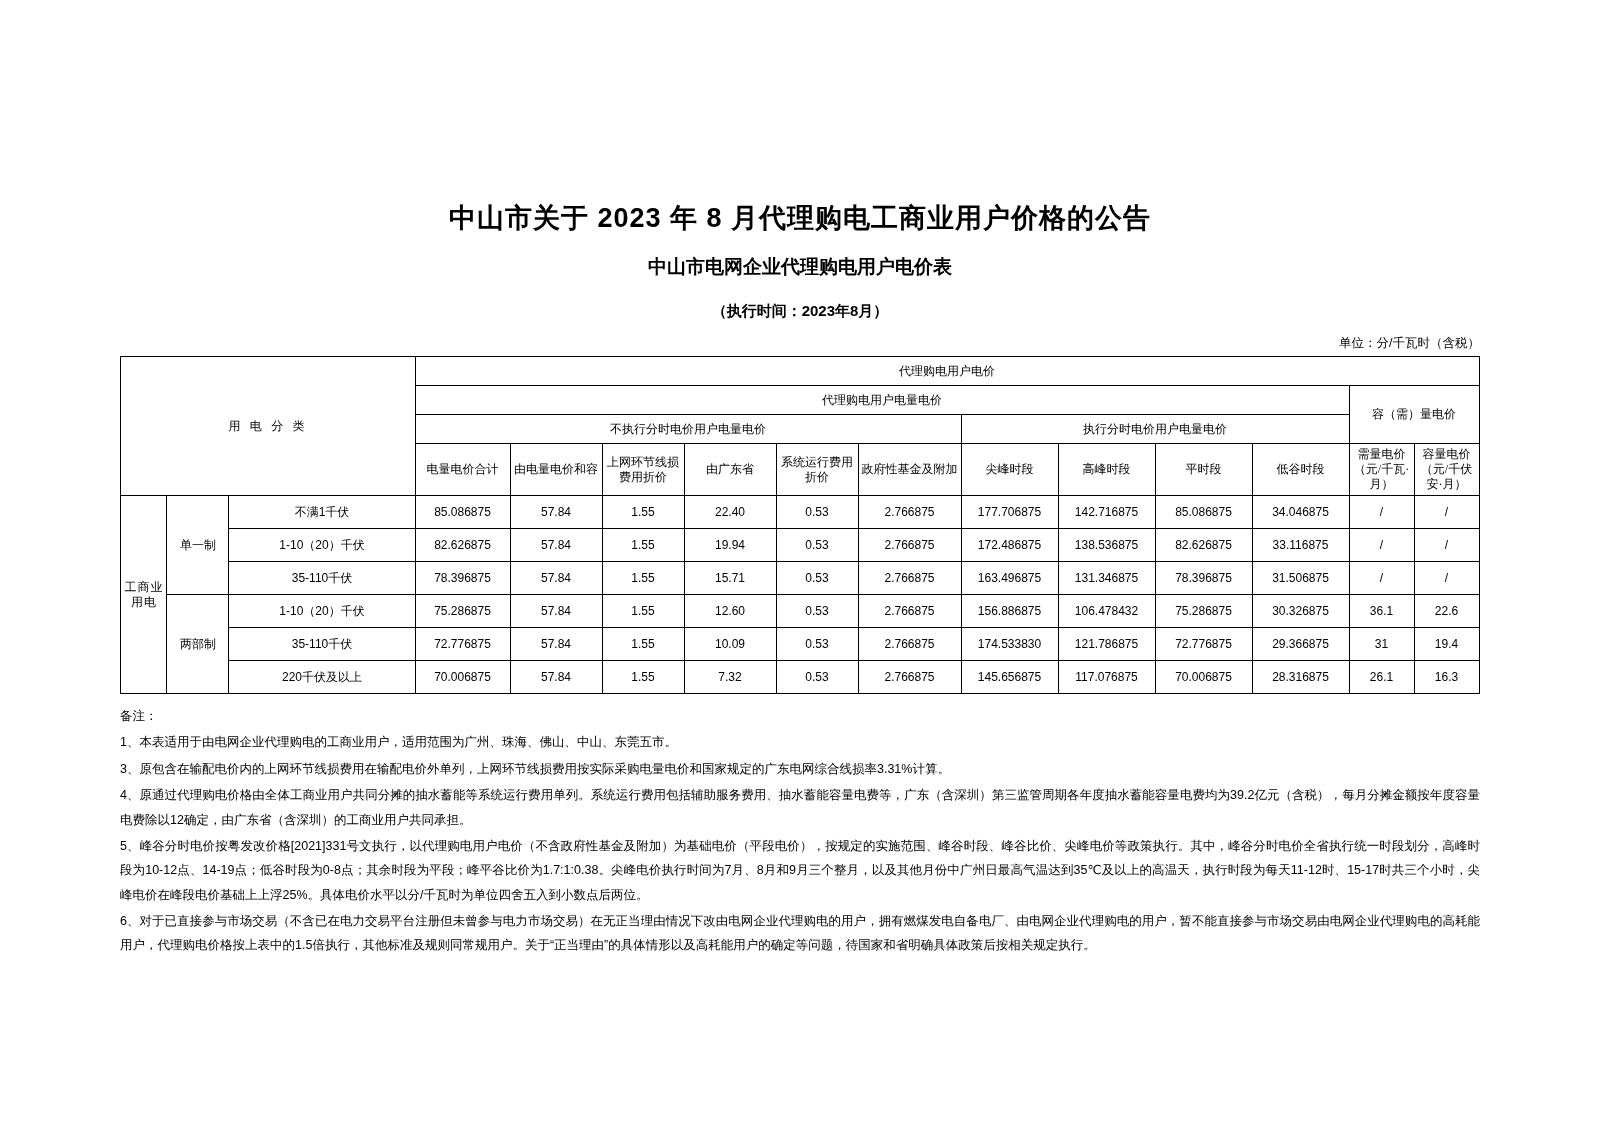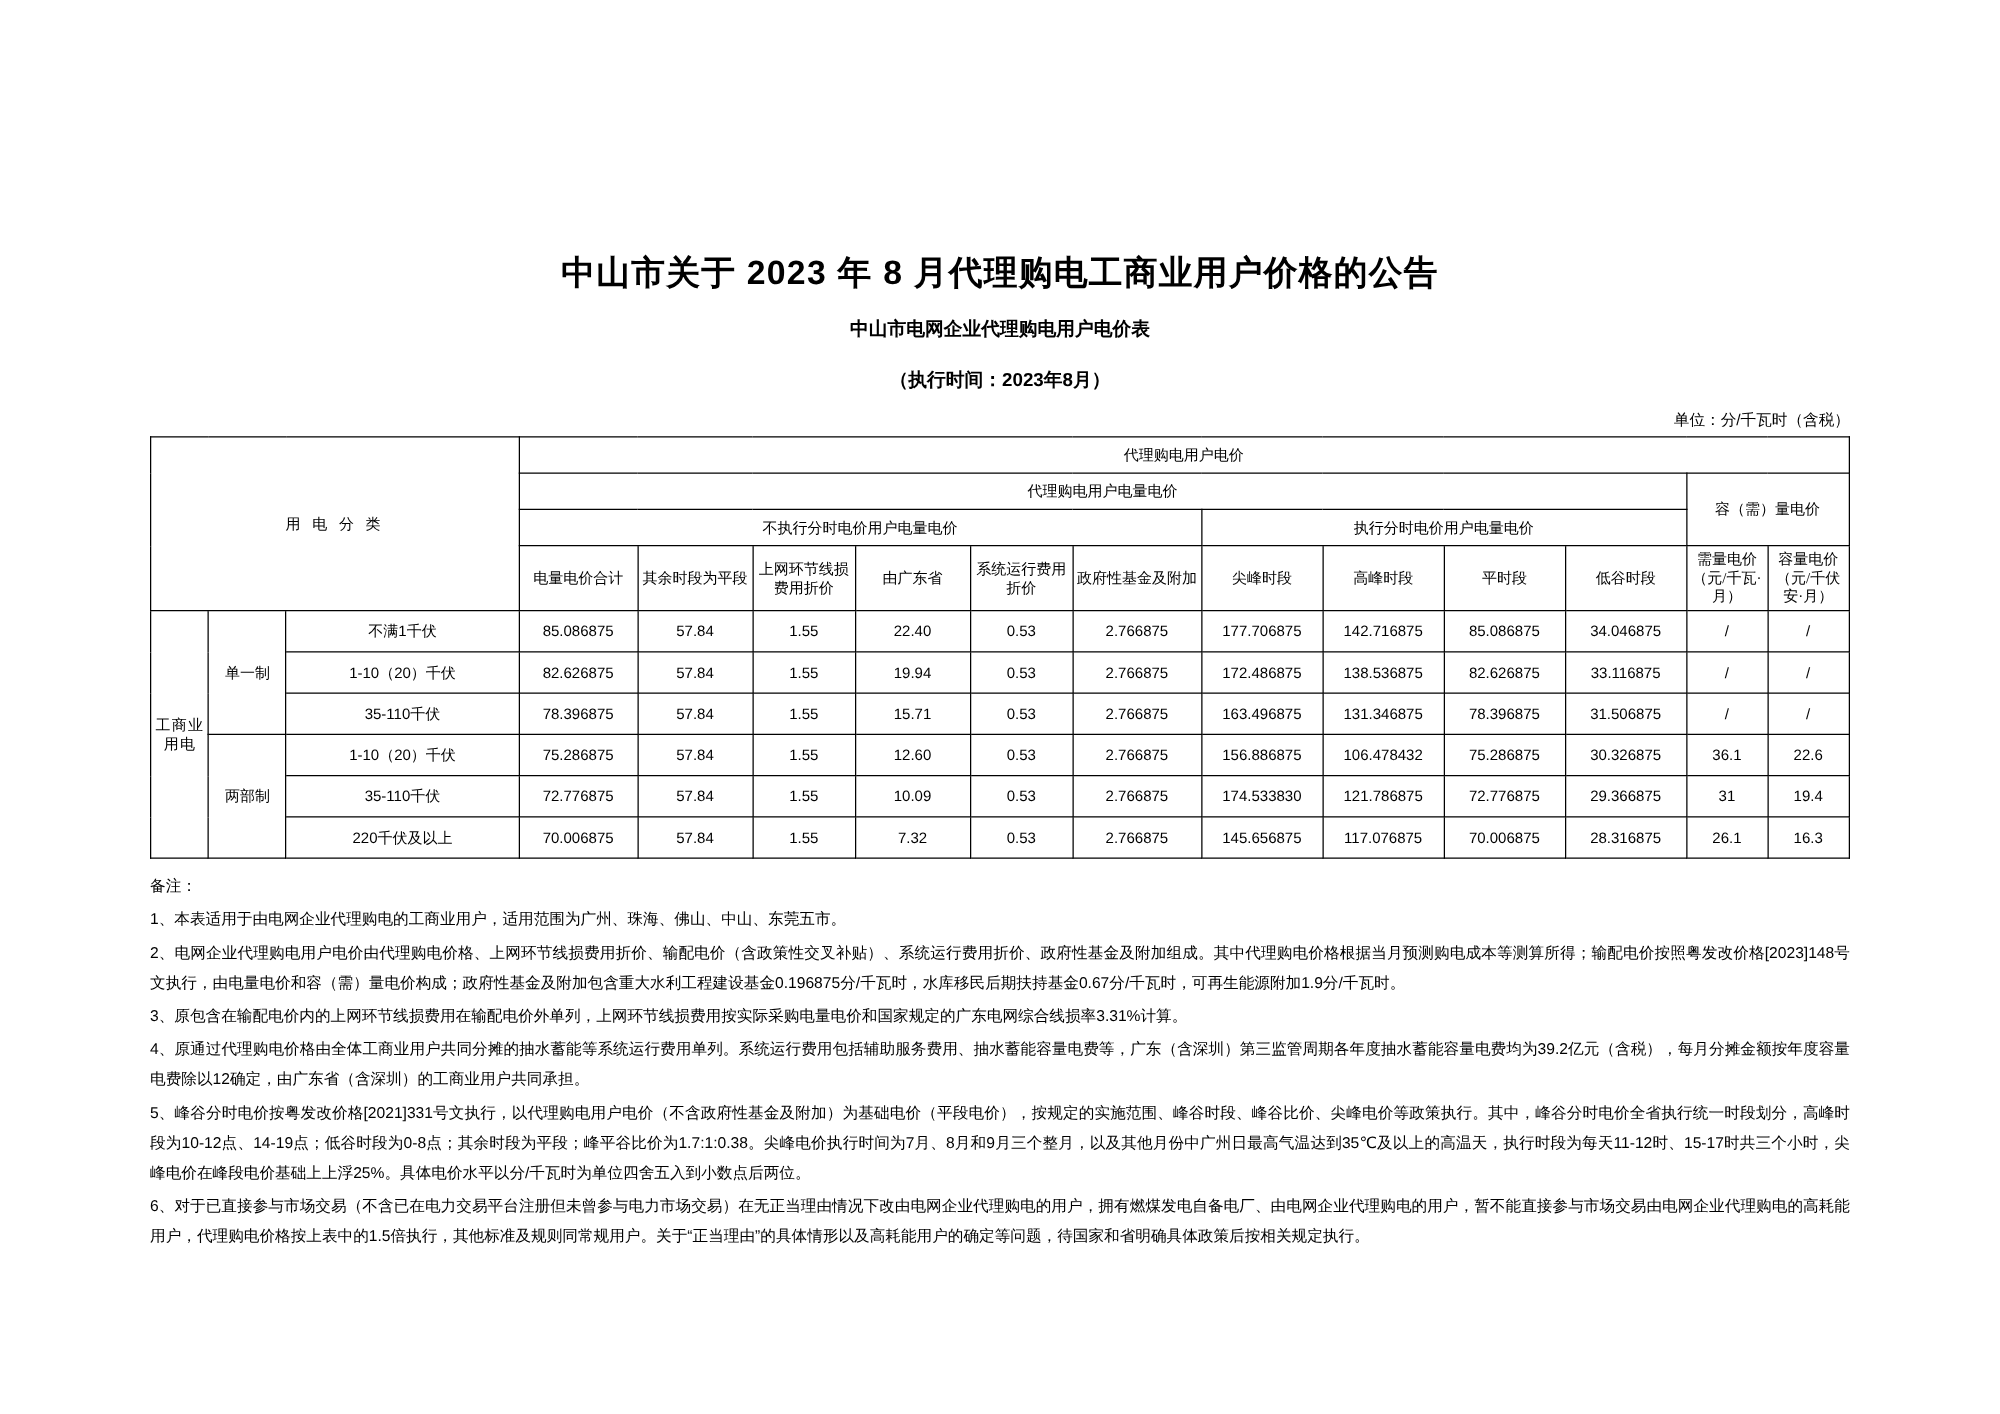--- a/index.html
+++ b/index.html
@@ -23,21 +23,21 @@
   .doc-title {
     text-align: center;
     font-size: 27px;
     font-weight: bold;
     letter-spacing: 1px;
     margin-top: 200px;
     font-family: "Liberation Sans", "DejaVu Sans", sans-serif;
   }
   .doc-subtitle {
     text-align: center;
-    font-size: 15px;
+    font-size: 19px;
     font-weight: bold;
     margin-top: 18px;
     font-family: "Liberation Sans", "DejaVu Sans", sans-serif;
   }
   .doc-period {
     text-align: center;
     font-size: 15px;
     font-weight: bold;
     margin-top: 22px;
     font-family: "Liberation Sans", "DejaVu Sans", sans-serif;
@@ -136,21 +136,21 @@
       <tr>
         <th colspan="10">代理购电用户电量电价</th>
         <th colspan="2" rowspan="2">容（需）量电价</th>
       </tr>
       <tr>
         <th colspan="6">不执行分时电价用户电量电价</th>
         <th colspan="4">执行分时电价用户电量电价</th>
       </tr>
       <tr>
         <th>电量电价合计</th>
-        <th>其余时段为平段</th>
+        <th>由电量电价和容</th>
         <th>上网环节线损费用折价</th>
         <th>由广东省</th>
         <th>系统运行费用折价</th>
         <th>政府性基金及附加</th>
         <th>尖峰时段</th>
         <th>高峰时段</th>
         <th>平时段</th>
         <th>低谷时段</th>
         <th class="small-col">需量电价（元/千瓦·月）</th>
         <th class="small-col">容量电价（元/千伏安·月）</th>
@@ -249,20 +249,19 @@
         <td>28.316875</td>
         <td>26.1</td>
         <td>16.3</td>
       </tr>
     </tbody>
   </table>
 
   <div class="notes">
     <p class="note-label">备注：</p>
     <p>1、本表适用于由电网企业代理购电的工商业用户，适用范围为广州、珠海、佛山、中山、东莞五市。</p>
-    <p>2、电网企业代理购电用户电价由代理购电价格、上网环节线损费用折价、输配电价（含政策性交叉补贴）、系统运行费用折价、政府性基金及附加组成。其中代理购电价格根据当月预测购电成本等测算所得；输配电价按照粤发改价格[2023]148号文执行，由电量电价和容（需）量电价构成；政府性基金及附加包含重大水利工程建设基金0.196875分/千瓦时，水库移民后期扶持基金0.67分/千瓦时，可再生能源附加1.9分/千瓦时。</p>
     <p>3、原包含在输配电价内的上网环节线损费用在输配电价外单列，上网环节线损费用按实际采购电量电价和国家规定的广东电网综合线损率3.31%计算。</p>
     <p>4、原通过代理购电价格由全体工商业用户共同分摊的抽水蓄能等系统运行费用单列。系统运行费用包括辅助服务费用、抽水蓄能容量电费等，广东（含深圳）第三监管周期各年度抽水蓄能容量电费均为39.2亿元（含税），每月分摊金额按年度容量电费除以12确定，由广东省（含深圳）的工商业用户共同承担。</p>
     <p>5、峰谷分时电价按粤发改价格[2021]331号文执行，以代理购电用户电价（不含政府性基金及附加）为基础电价（平段电价），按规定的实施范围、峰谷时段、峰谷比价、尖峰电价等政策执行。其中，峰谷分时电价全省执行统一时段划分，高峰时段为10-12点、14-19点；低谷时段为0-8点；其余时段为平段；峰平谷比价为1.7:1:0.38。尖峰电价执行时间为7月、8月和9月三个整月，以及其他月份中广州日最高气温达到35℃及以上的高温天，执行时段为每天11-12时、15-17时共三个小时，尖峰电价在峰段电价基础上上浮25%。具体电价水平以分/千瓦时为单位四舍五入到小数点后两位。</p>
     <p>6、对于已直接参与市场交易（不含已在电力交易平台注册但未曾参与电力市场交易）在无正当理由情况下改由电网企业代理购电的用户，拥有燃煤发电自备电厂、由电网企业代理购电的用户，暂不能直接参与市场交易由电网企业代理购电的高耗能用户，代理购电价格按上表中的1.5倍执行，其他标准及规则同常规用户。关于“正当理由”的具体情形以及高耗能用户的确定等问题，待国家和省明确具体政策后按相关规定执行。</p>
   </div>
 
 </div>
 
 </body></html>

